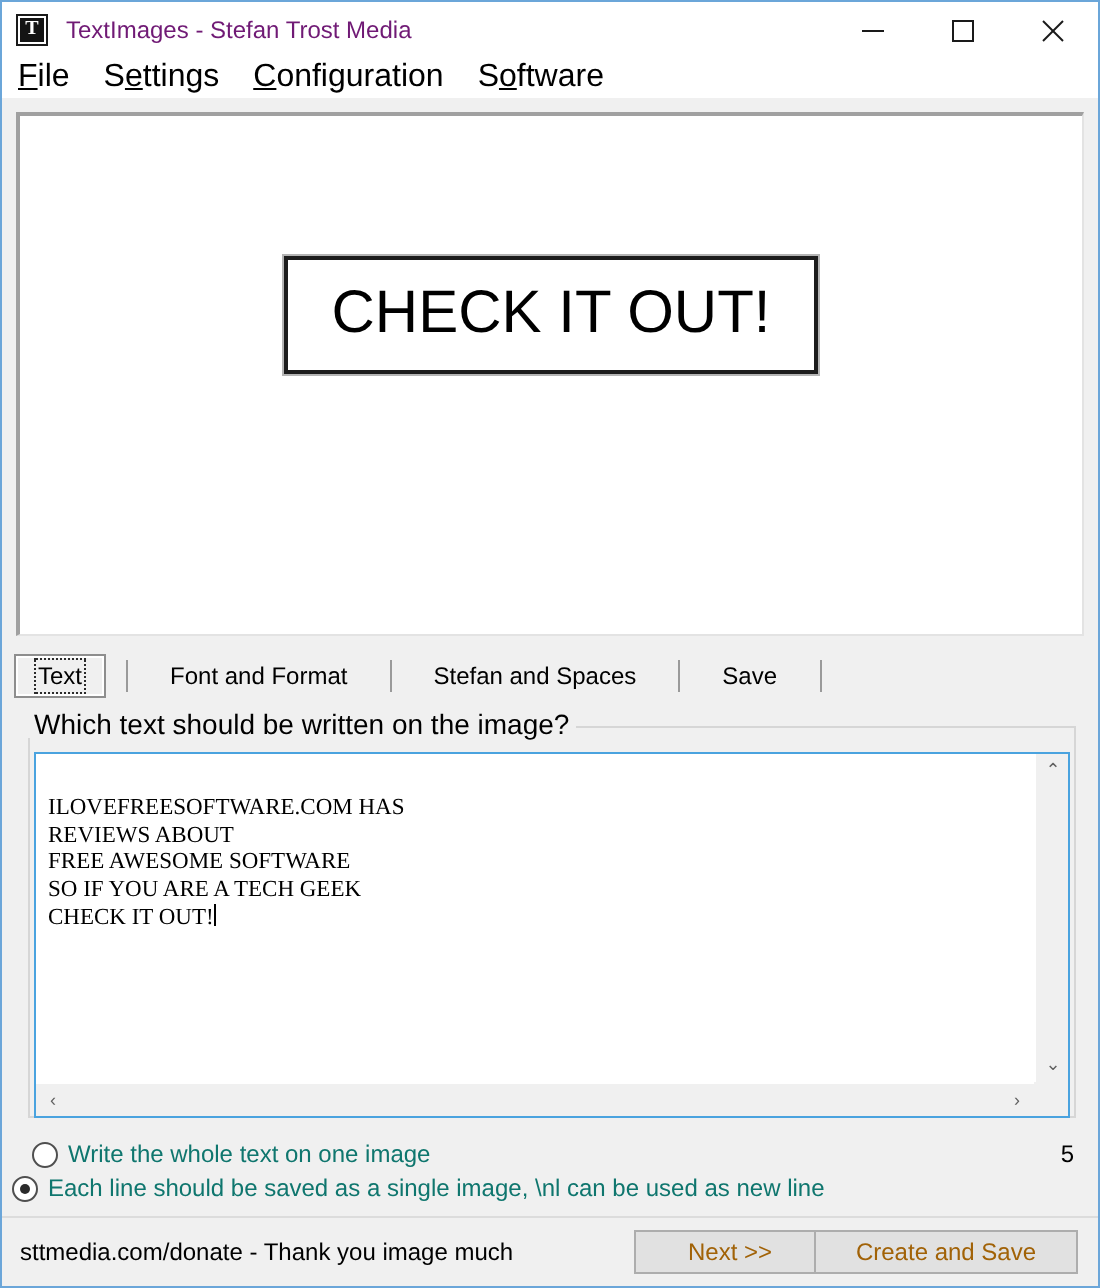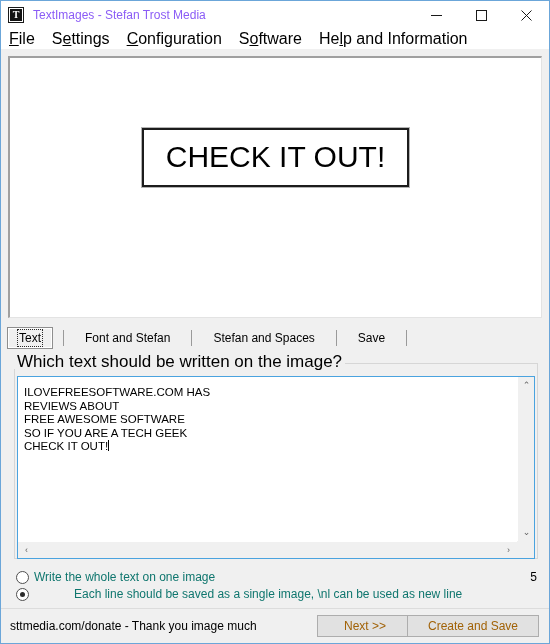--- a/index.html
+++ b/index.html
@@ -53,21 +53,21 @@
     font-size: 10px;
     font-weight: bold;
     line-height: 14px;
     text-align: center;
     font-family: "Liberation Serif", serif;
     z-index: 2;
   }
   .title-text {
     margin-left: 9px;
     font-size: 12px;
-    color: #8b5cf6;
+    color: #701a75;
     line-height: 28px;
     white-space: nowrap;
   }
   .win-buttons {
     position: absolute;
     right: 0; top: 0;
     height: 28px;
     display: flex;
   }
   .win-btn {
@@ -181,45 +181,45 @@
     width: 524px;
     height: 196px;
     border: 1px solid #d6d6d6;
     box-sizing: border-box;
   }
   .groupbox-label {
     position: absolute;
     left: 13px; top: 354px;
     background: #f0f0f0;
     padding: 0 3px;
-    font-size: 17px;
+    font-size: 14px;
     color: #000000;
     white-space: nowrap;
     line-height: 14px;
   }
 
   
   .editor {
     position: absolute;
     left: 16px; top: 375px;
     width: 518px;
     height: 183px;
     border: 1px solid #4aa3df;
     background: #ffffff;
     box-sizing: border-box;
   }
   .editor-text {
     position: absolute;
-    left: 6px; top: 9px;
+    left: 6px; top: 21px;
     right: 19px;
     font-size: 11.5px;
     line-height: 13.6px;
     color: #000000;
     white-space: pre;
-    font-family: Liberation Sans, sans-serif;
+    font-family: Liberation Serif, serif;
   }
   .caret {
     display: inline-block;
     width: 1px;
     height: 11px;
     background: #000000;
     vertical-align: -1px;
     margin-left: 0px;
   }
   .vscroll {
@@ -263,21 +263,21 @@
   .hscroll .sb-arrow.right { right: 0; top: 0; }
 
   
   .radio-row {
     position: absolute;
     display: flex;
     align-items: center;
     cursor: default;
   }
   .radio-row.r1 { left: 15px; top: 569px; }
-  .radio-row.r2 { left: 15px; top: 586px; gap: 40px; }
+  .radio-row.r2 { left: 5px; top: 586px; }
   .radio-dot {
     width: 13px; height: 13px;
     border-radius: 50%;
     border: 1px solid #4f4f4f;
     background: #ffffff;
     box-sizing: border-box;
     flex: none;
     position: relative;
   }
   .radio-dot.checked::after {
@@ -373,36 +373,35 @@
         </svg>
       </div>
     </div>
   </div>
 
   <div class="menubar">
     <div class="menu-item"><span></span><u>F</u><span>ile</span></div>
     <div class="menu-item"><span>S</span><u>e</u><span>ttings</span></div>
     <div class="menu-item"><span></span><u>C</u><span>onfiguration</span></div>
     <div class="menu-item"><span>S</span><u>o</u><span>ftware</span></div>
-    <div class="menu-item"><span>He</span><u>l</u><span>p and Information</span></div>
   </div>
 
   <div class="preview-wrap">
     <div class="preview-canvas">
       <div class="preview-image">CHECK IT OUT!</div>
     </div>
   </div>
 
   <div class="tabstrip">
     <div class="tab selected">
       <span class="tab-label">Text</span>
     </div>
     <div class="tab-sep"></div>
     <div class="tab">
-      <span class="tab-label">Font and Stefan</span>
+      <span class="tab-label">Font and Format</span>
     </div>
     <div class="tab-sep"></div>
     <div class="tab">
       <span class="tab-label">Stefan and Spaces</span>
     </div>
     <div class="tab-sep"></div>
     <div class="tab">
       <span class="tab-label">Save</span>
     </div>
     <div class="tab-sep"></div>

